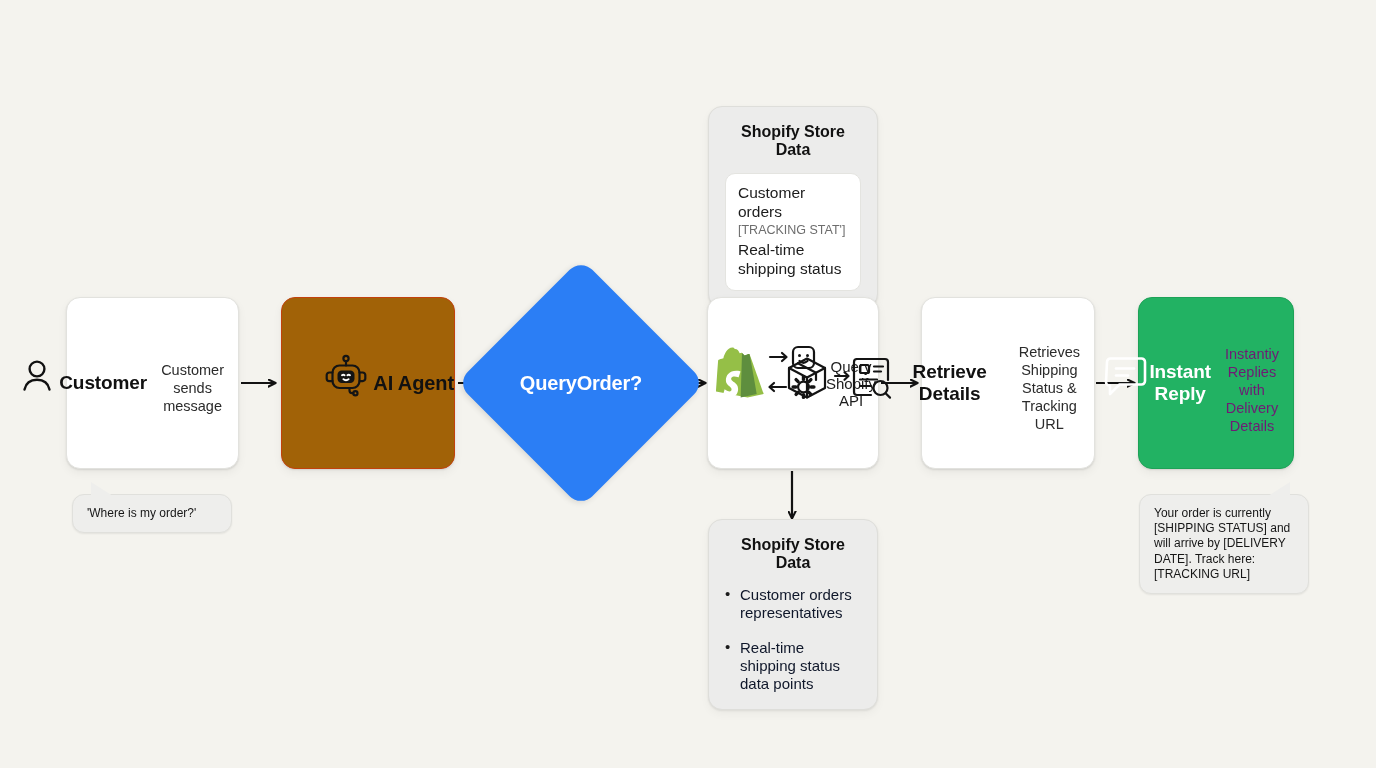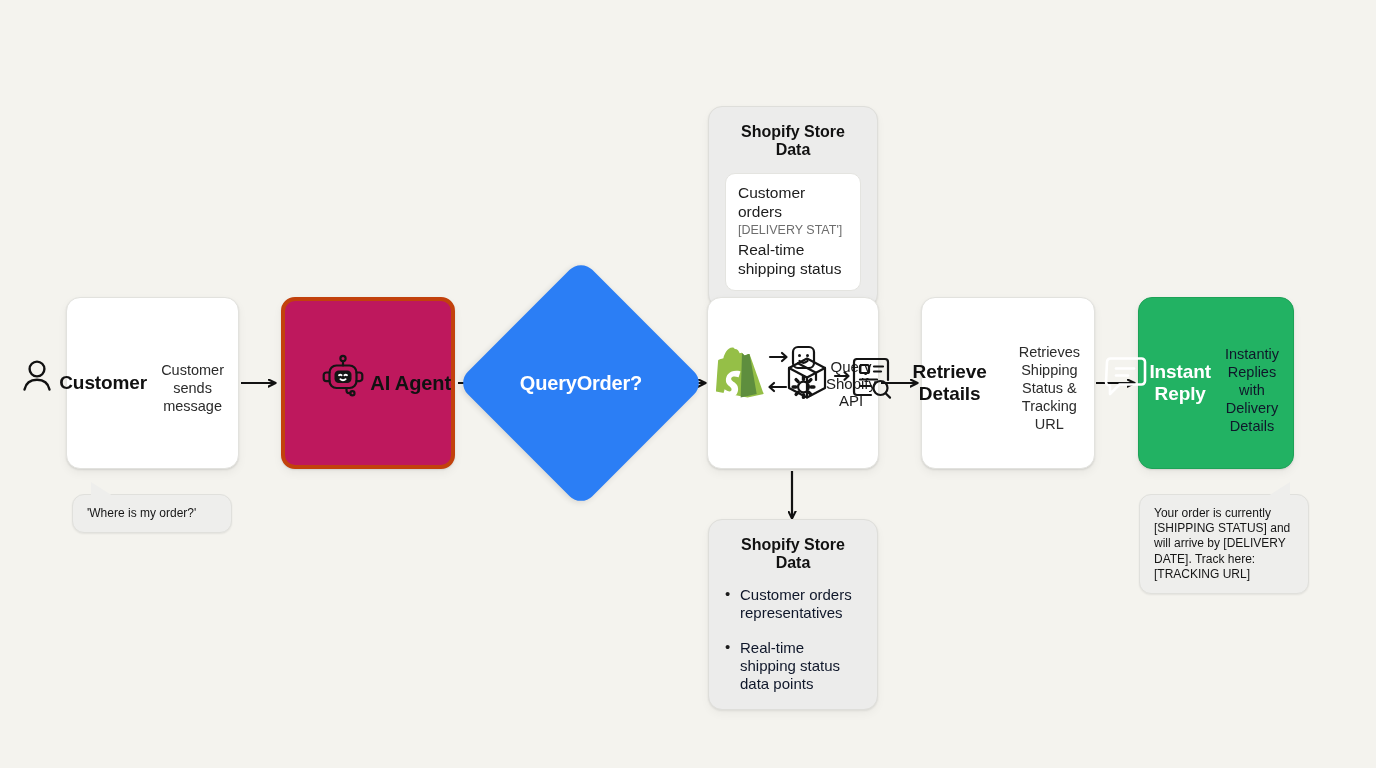--- a/index.html
+++ b/index.html
@@ -33,22 +33,22 @@
     align-items: center;
     justify-content: flex-end;
     text-align: center;
     box-shadow: 0 1px 2px rgba(0,0,0,0.10), 0 4px 10px rgba(0,0,0,0.05);
   }
   .node.white {
     background: #ffffff;
     border: 1px solid #e2e2de;
   }
   .node.gray {
-    background: #be185d;
-    border: 4px solid #c2410c;
+    background: #a16207;
+    border: 1px solid #c2410c;
   }
   .node.green {
     background: #22b263;
     border: 1px solid #1da257;
   }
 
   .node-icon {
     line-height: 0;
     margin-bottom: 14px;
   }
@@ -59,21 +59,21 @@
     color: #111111;
   }
   .node-sub {
     font-size: 14.5px;
     line-height: 1.25;
     color: #2b2b2b;
     margin-top: 10px;
     padding: 0 14px;
   }
   .node.green .node-title { color: #ffffff; }
-  .node.green .node-sub { color: #0f172a; margin-top: 14px; }
+  .node.green .node-sub { color: #701a75; margin-top: 14px; }
 
   .node-plain-label {
     font-size: 15px;
     color: #1d1d1d;
   }
 
   
   .diamond-wrap {
     position: absolute;
     width: 176px;
@@ -226,21 +226,21 @@
 
     <line x1="812" y1="255" x2="812" y2="298" stroke-width="2.2" marker-end="url(#ah)"></line>
 
     <line x1="792" y1="471" x2="792" y2="518" stroke-width="2.2" marker-end="url(#ah)"></line>
   </svg>
 
   <div class="store" style="left:708px; top:106px; width:170px;">
     <div class="store-title">Shopify Store Data</div>
     <div class="store-card">
       <div class="store-line">Customer orders</div>
-      <div class="store-line muted">[DELIVERY STAT']</div>
+      <div class="store-line muted">[TRACKING STAT']</div>
       <div class="store-line">Real-time shipping status</div>
     </div>
   </div>
 
   <div class="store" style="left:708px; top:519px; width:170px;">
     <div class="store-title">Shopify Store Data</div>
     <ul class="store-bullets">
       <li>Customer orders representatives</li>
       <li>Real-time shipping status data points</li>
     </ul>

